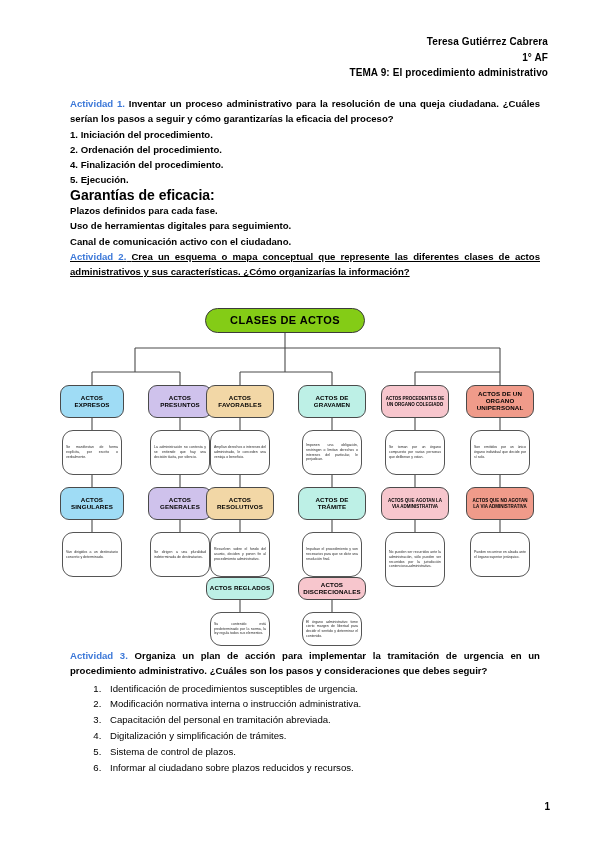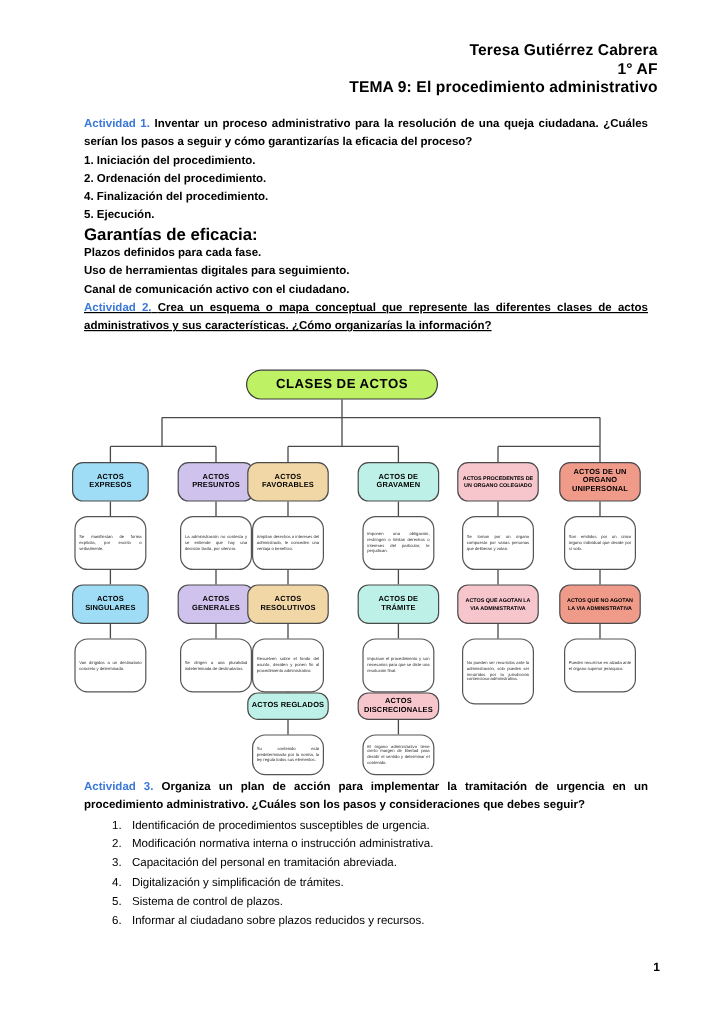--- a/index.html
+++ b/index.html
@@ -14,21 +14,21 @@
   .page{
     position:relative;
     width:600px;height:848px;
     padding:0;
     box-sizing:border-box;
   }
   
   .doc-header{
     position:absolute;top:34px;right:52px;
     text-align:right;
-    font-size:13px;font-weight:bold;line-height:15.5px;
+    font-size:10px;font-weight:bold;line-height:15.5px;
     letter-spacing:.1px;
   }
   
   .content{
     position:absolute;left:70px;top:96px;width:470px;
   }
   .act-head{
     font-size:9.6px;font-weight:bold;line-height:15.3px;
     text-align:justify;
     margin:0 0 0 0;
@@ -166,21 +166,21 @@
         <line x1="355" y1="118" x2="355" y2="130"></line>
         <line x1="355" y1="175" x2="355" y2="187"></line>
         <line x1="355" y1="220" x2="355" y2="232"></line>
 
         <line x1="440" y1="118" x2="440" y2="130"></line>
         <line x1="440" y1="175" x2="440" y2="187"></line>
         <line x1="440" y1="220" x2="440" y2="232"></line>
       </g>
     </svg>
 
-    <div class="node root" style="left:145px;top:8px;width:160px;height:25px;background:#bef264;">
+    <div class="node root" style="left:145px;top:8px;width:160px;height:25px;background:#84cc16;">
       <span>CLASES DE ACTOS</span>
     </div>
 
     <div class="node cat" style="left:0px;top:85px;width:64px;height:33px;background:#9fdcf5;">
       <span>ACTOS EXPRESOS</span>
     </div>
     <div class="node cat" style="left:88px;top:85px;width:64px;height:33px;background:#cfc2ec;">
       <span>ACTOS PRESUNTOS</span>
     </div>
     <div class="node cat" style="left:146px;top:85px;width:68px;height:33px;background:#f2d7a6;">

